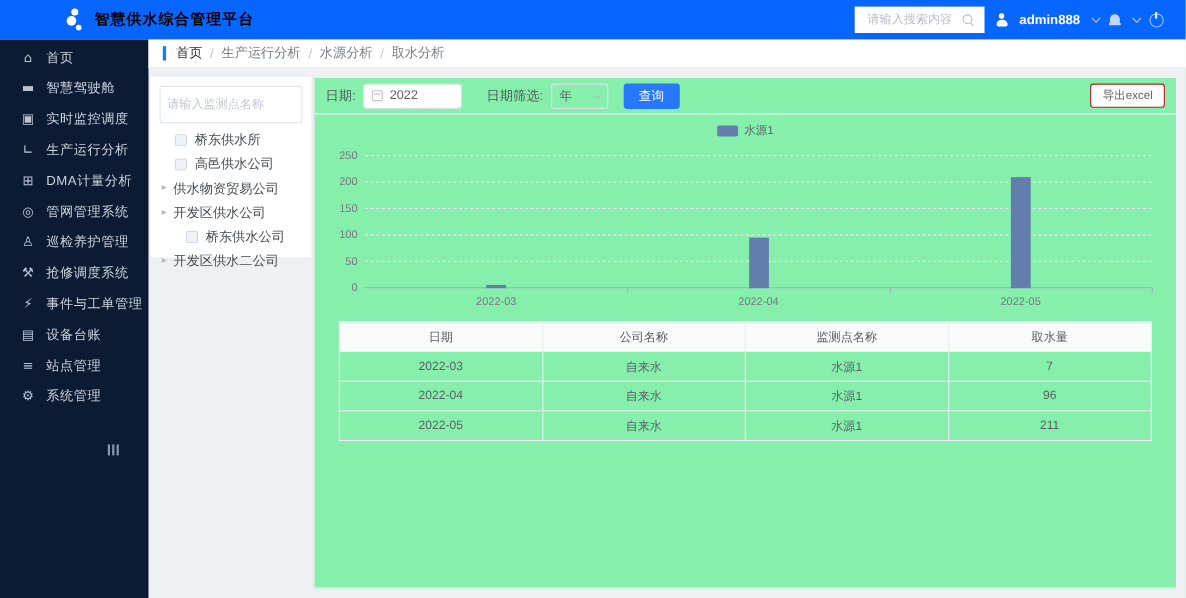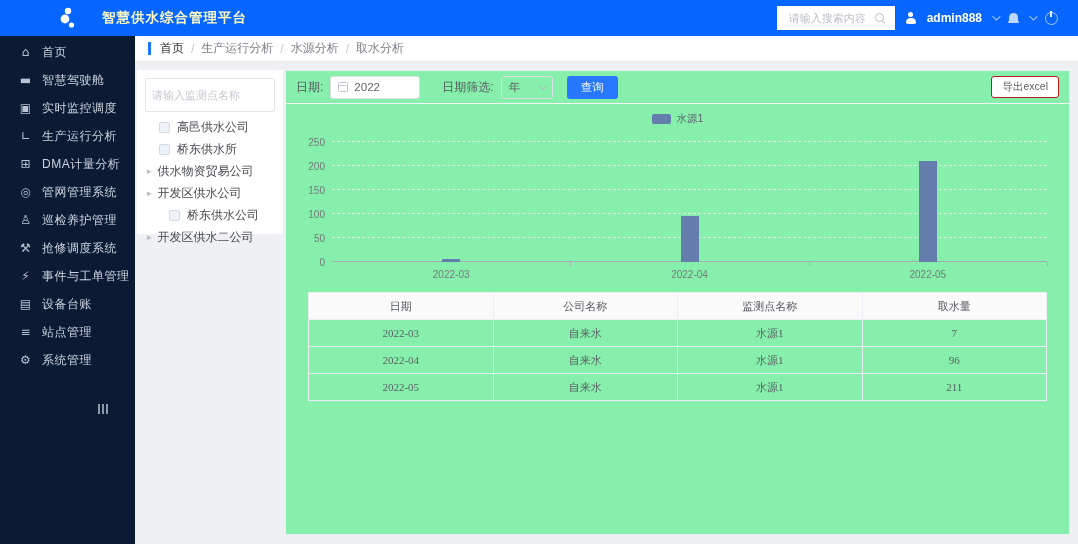--- a/index.html
+++ b/index.html
@@ -3,21 +3,21 @@
 <meta charset="utf-8">
 <style>
   * { margin:0; padding:0; box-sizing:border-box; }
   html,body { width:1078px; height:544px; overflow:hidden; }
   body { font-family:"Liberation Sans","DejaVu Sans",sans-serif; background:#eef0f4; position:relative; font-size:12px; color:#333; }
 
   
   .header { position:absolute; left:0; top:0; width:1078px; height:36px; background:#0666ff; display:flex; align-items:center; }
   .logo { width:26px; height:26px; margin-left:56px; position:relative; }
   .logo svg { width:26px; height:26px; }
-  .app-title { color:#fef9c3; font-size:13.5px; font-weight:bold; margin-left:20px; letter-spacing:1px; }
+  .app-title { color:#000000; font-size:13.5px; font-weight:bold; margin-left:4px; letter-spacing:1px; }
   .header-right { margin-left:auto; display:flex; align-items:center; gap:10px; padding-right:20px; }
   .hsearch { width:118px; height:24px; background:#fff; border:none; border-radius:0; display:flex; align-items:center; padding:0 8px 0 12px; }
   .hsearch input { border:none; outline:none; width:86px; font-size:11px; color:#333; background:transparent; }
   .hsearch input::placeholder { color:#b9bec7; }
   .mag { width:11px; height:11px; position:relative; display:inline-block; }
   .mag::before { content:""; position:absolute; left:0; top:0; width:7px; height:7px; border:1.3px solid #b9bec7; border-radius:50%; }
   .mag::after { content:""; position:absolute; left:7px; top:7px; width:4px; height:1.3px; background:#b9bec7; transform:rotate(45deg); transform-origin:left center; }
   .user-icon { width:12px; height:12px; position:relative; display:inline-block; }
   .user-icon::before { content:""; position:absolute; left:3.5px; top:0; width:5px; height:5px; border-radius:50%; background:#fff; }
   .user-icon::after { content:""; position:absolute; left:1px; top:6px; width:10px; height:6px; border-radius:5px 5px 2px 2px; background:#fff; }
@@ -75,21 +75,21 @@
   .legend .lg-lbl { font-size:10.5px; color:#5e626b; }
   .plot { position:relative; height:120px; margin:16px 22px 0 46px; }
   .gline { position:absolute; left:0; right:0; height:0; border-top:1px dashed #e4e6ec; }
   .gline.base { border-top:1px solid #a9adb5; }
   .ytick { position:absolute; right:100%; margin-right:7px; transform:translateY(-50%); font-size:10px; color:#77797e; white-space:nowrap; }
   .bar { position:absolute; width:18px; background:#637eac; transform:translateX(-50%); }
   .xtick { position:absolute; top:100%; width:1px; height:4px; background:#a9adb5; }
   .xlbl { position:absolute; top:100%; margin-top:7px; transform:translateX(-50%); font-size:10px; color:#77797e; white-space:nowrap; }
 
   
-  .tbl-wrap { margin:30px 22px 0;font-family:Liberation Serif, serif; }
+  .tbl-wrap { margin:30px 22px 0; }
   table { width:100%; border-collapse:collapse; table-layout:fixed; }
   th,td { border:1px solid #ebeef5; height:27px; text-align:center; font-size:11px; font-weight:normal; color:#5c5f66; }
   th { background:#fafafa; color:#55585e; }
 </style>
 </head>
 <body>
 
 <div class="header">
   <span class="logo">
     <svg viewBox="0 0 26 26">
@@ -182,25 +182,25 @@
       <span class="c-sep">/</span>
       <span class="c-item">取水分析</span>
     </nav>
 </div>
 
 <div class="tree-panel">
   <input class="tree-search" placeholder="请输入监测点名称" style="">
   <div class="tree" id="tree">
       <div class="tree-row" style="padding-left: 14px;">
         <span class="cbox"></span>
-        <span class="t-lbl2">高邑供水公司</span>
+        <span class="t-lbl2">桥东供水所</span>
       </div>
       <div class="tree-row" style="padding-left: 14px;">
         <span class="cbox"></span>
-        <span class="t-lbl2">桥东供水所</span>
+        <span class="t-lbl2">高邑供水公司</span>
       </div>
       <div class="tree-row" style="padding-left: 2px;">
         <span class="caret">▸</span>
         <span class="t-lbl2">供水物资贸易公司</span>
       </div>
       <div class="tree-row" style="padding-left: 2px;">
         <span class="caret">▸</span>
         <span class="t-lbl2">开发区供水公司</span>
       </div>
       <div class="tree-row" style="padding-left: 24px;">

